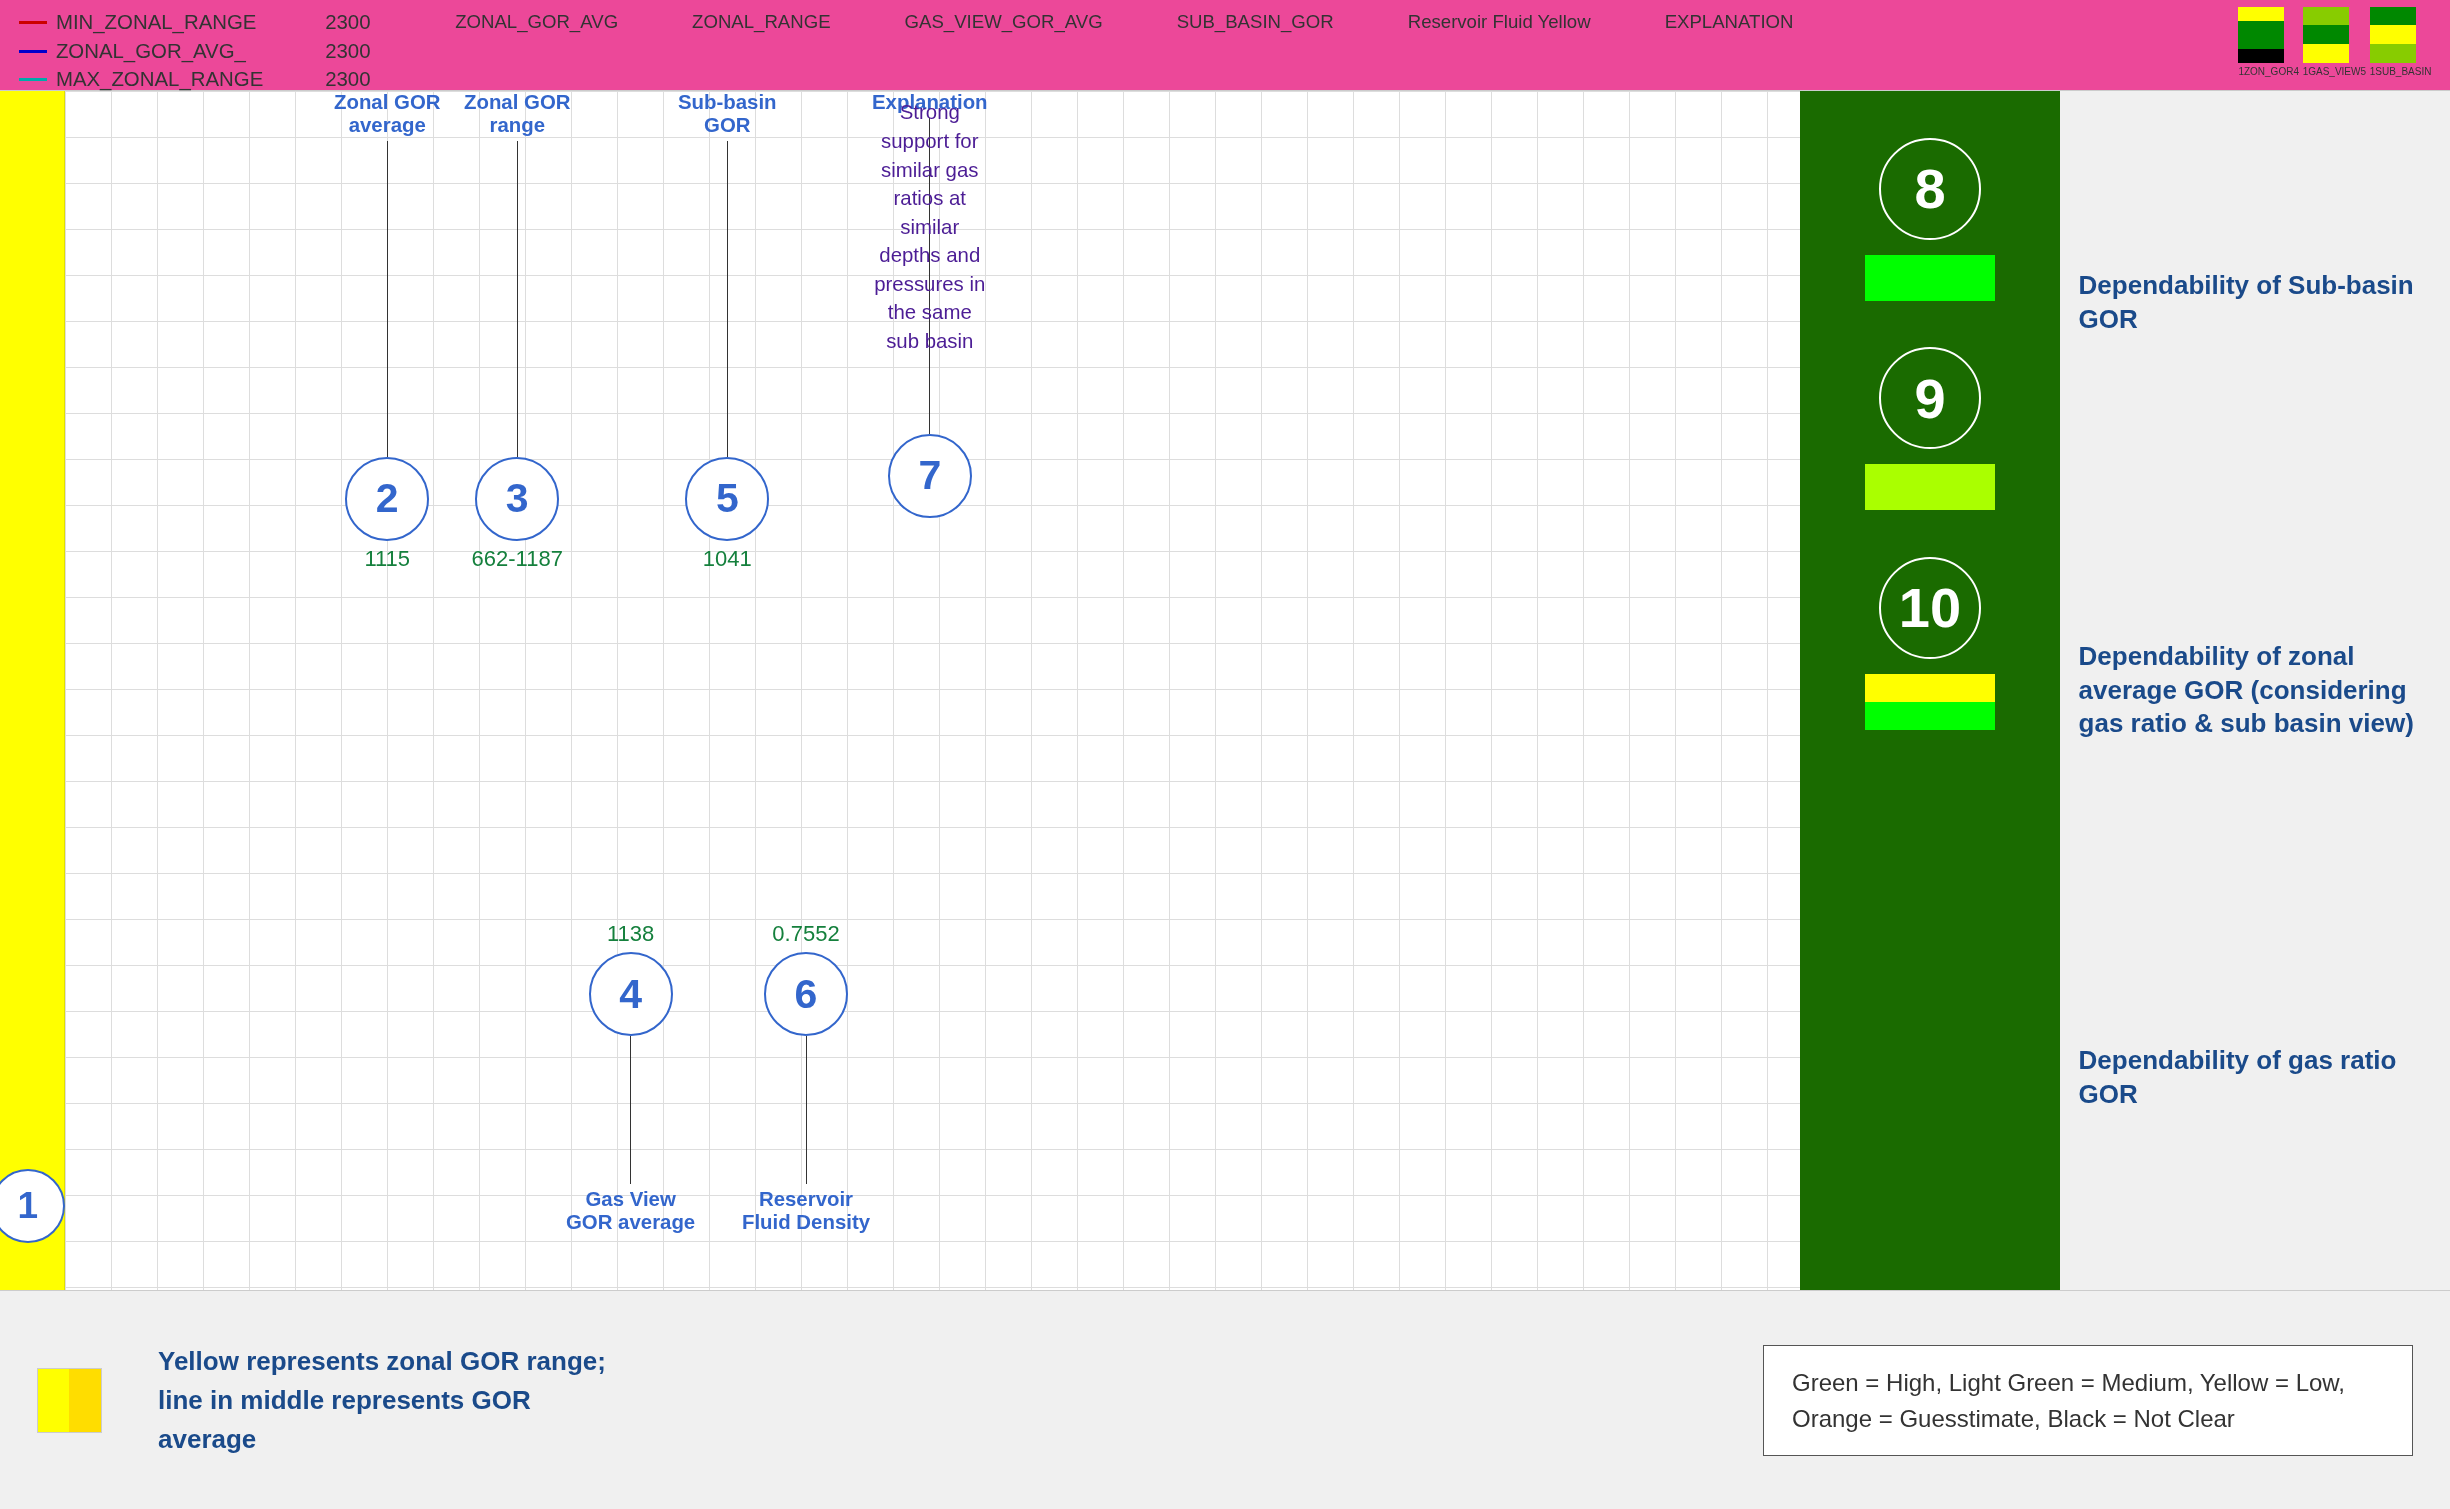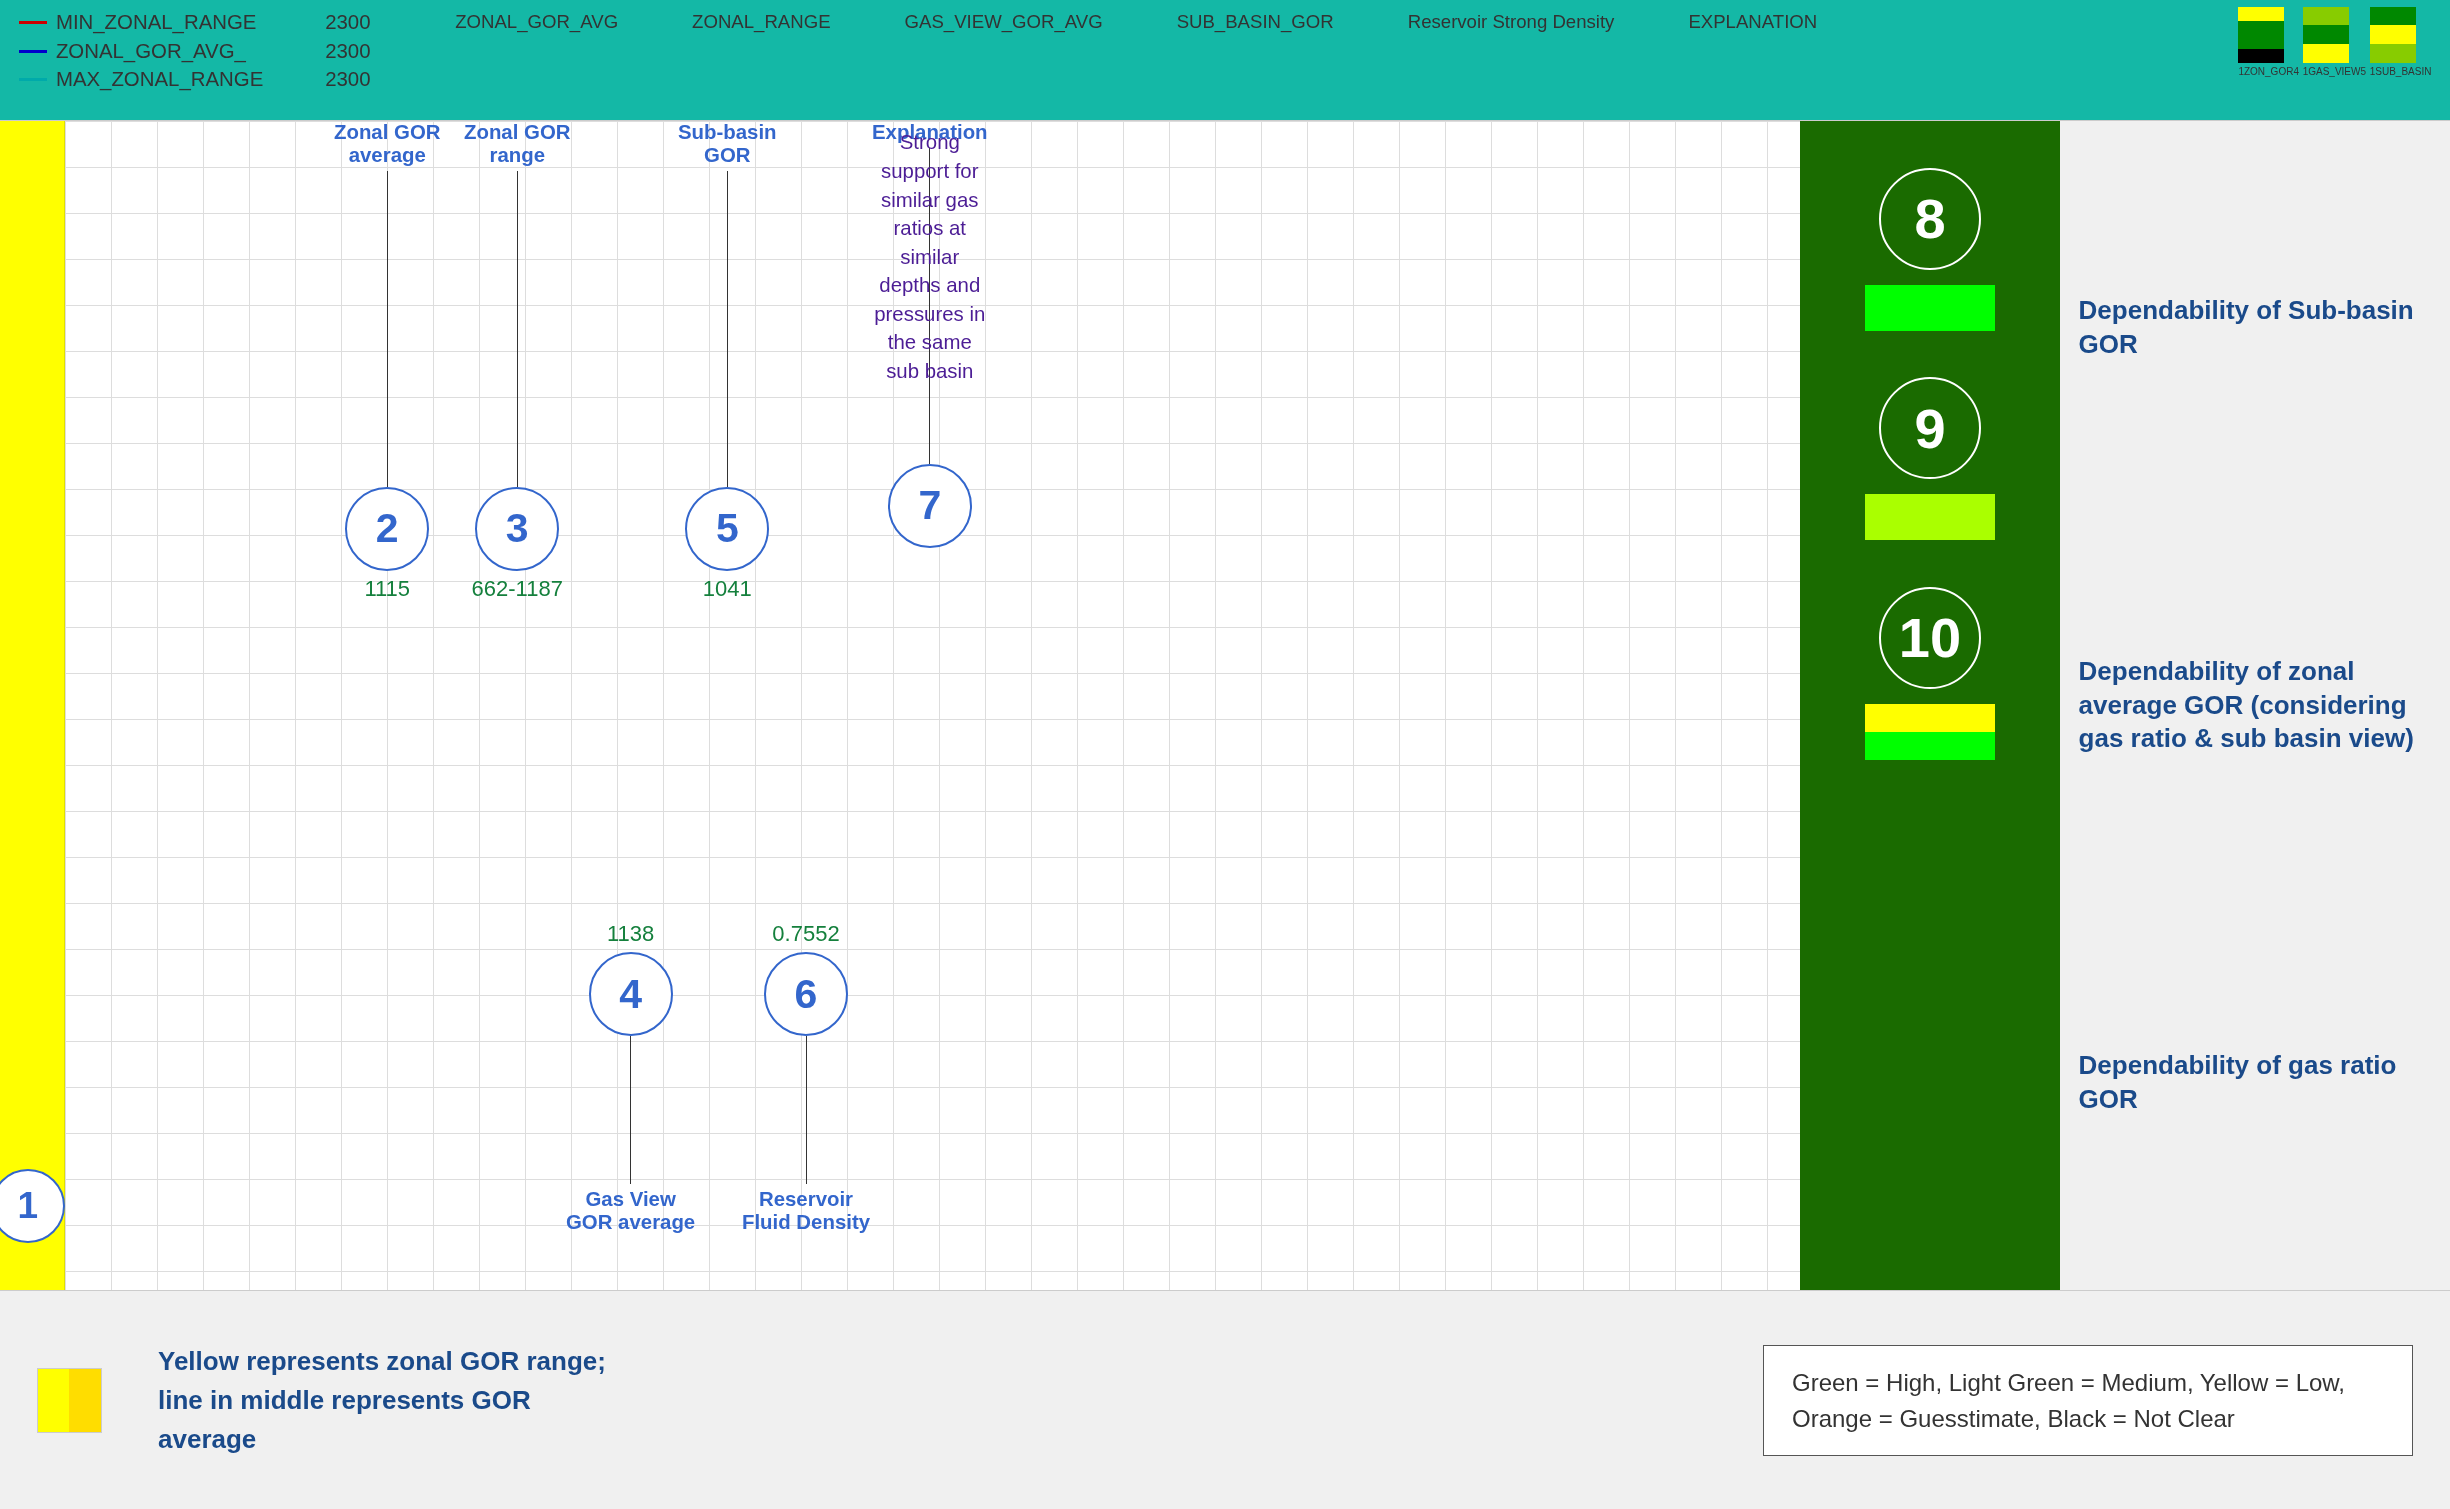--- a/index.html
+++ b/index.html
@@ -16,27 +16,27 @@
     .main-wrapper {
       width: 2450px;
       height: 1510px;
       background: #f0f0f0;
       display: flex;
       flex-direction: column;
     }
 
     
     .header-row {
-      background: #14b8a6;
+      background: #ec4899;
       border-bottom: 0.9px solid #ccc;
       padding: 7.4px 18.6px;
       display: flex;
       align-items: flex-start;
       gap: 56px;
-      height: 121px;
+      height: 91px;
       flex-shrink: 0;
     }
 
     .header-labels-left {
       display: flex;
       flex-direction: column;
       gap: 5.6px;
       margin-top: 3.7px;
     }
 
@@ -299,21 +299,21 @@
         <span class="header-label-text">MAX_ZONAL_RANGE</span>
         <span class="header-value">2300</span>
       </div>
     </div>
 
     <div class="header-col-labels">
       <span class="header-col-label">ZONAL_GOR_AVG</span>
       <span class="header-col-label">ZONAL_RANGE</span>
       <span class="header-col-label">GAS_VIEW_GOR_AVG</span>
       <span class="header-col-label">SUB_BASIN_GOR</span>
-      <span class="header-col-label">Reservoir Strong Density</span>
+      <span class="header-col-label">Reservoir Fluid Yellow</span>
       <span class="header-col-label">EXPLANATION</span>
     </div>
 
     <div class="header-legend-box">
       <div>
         <div class="legend-swatch" style="background: linear-gradient(to bottom, #ffff00 25%, #008800 25% 75%, #000 75%);"></div>
         <div class="legend-label">1ZON_GOR4</div>
       </div>
       <div>
         <div class="legend-swatch" style="background: linear-gradient(to bottom, #88cc00 33%, #008800 33% 66%, #ffff00 66%);"></div>

